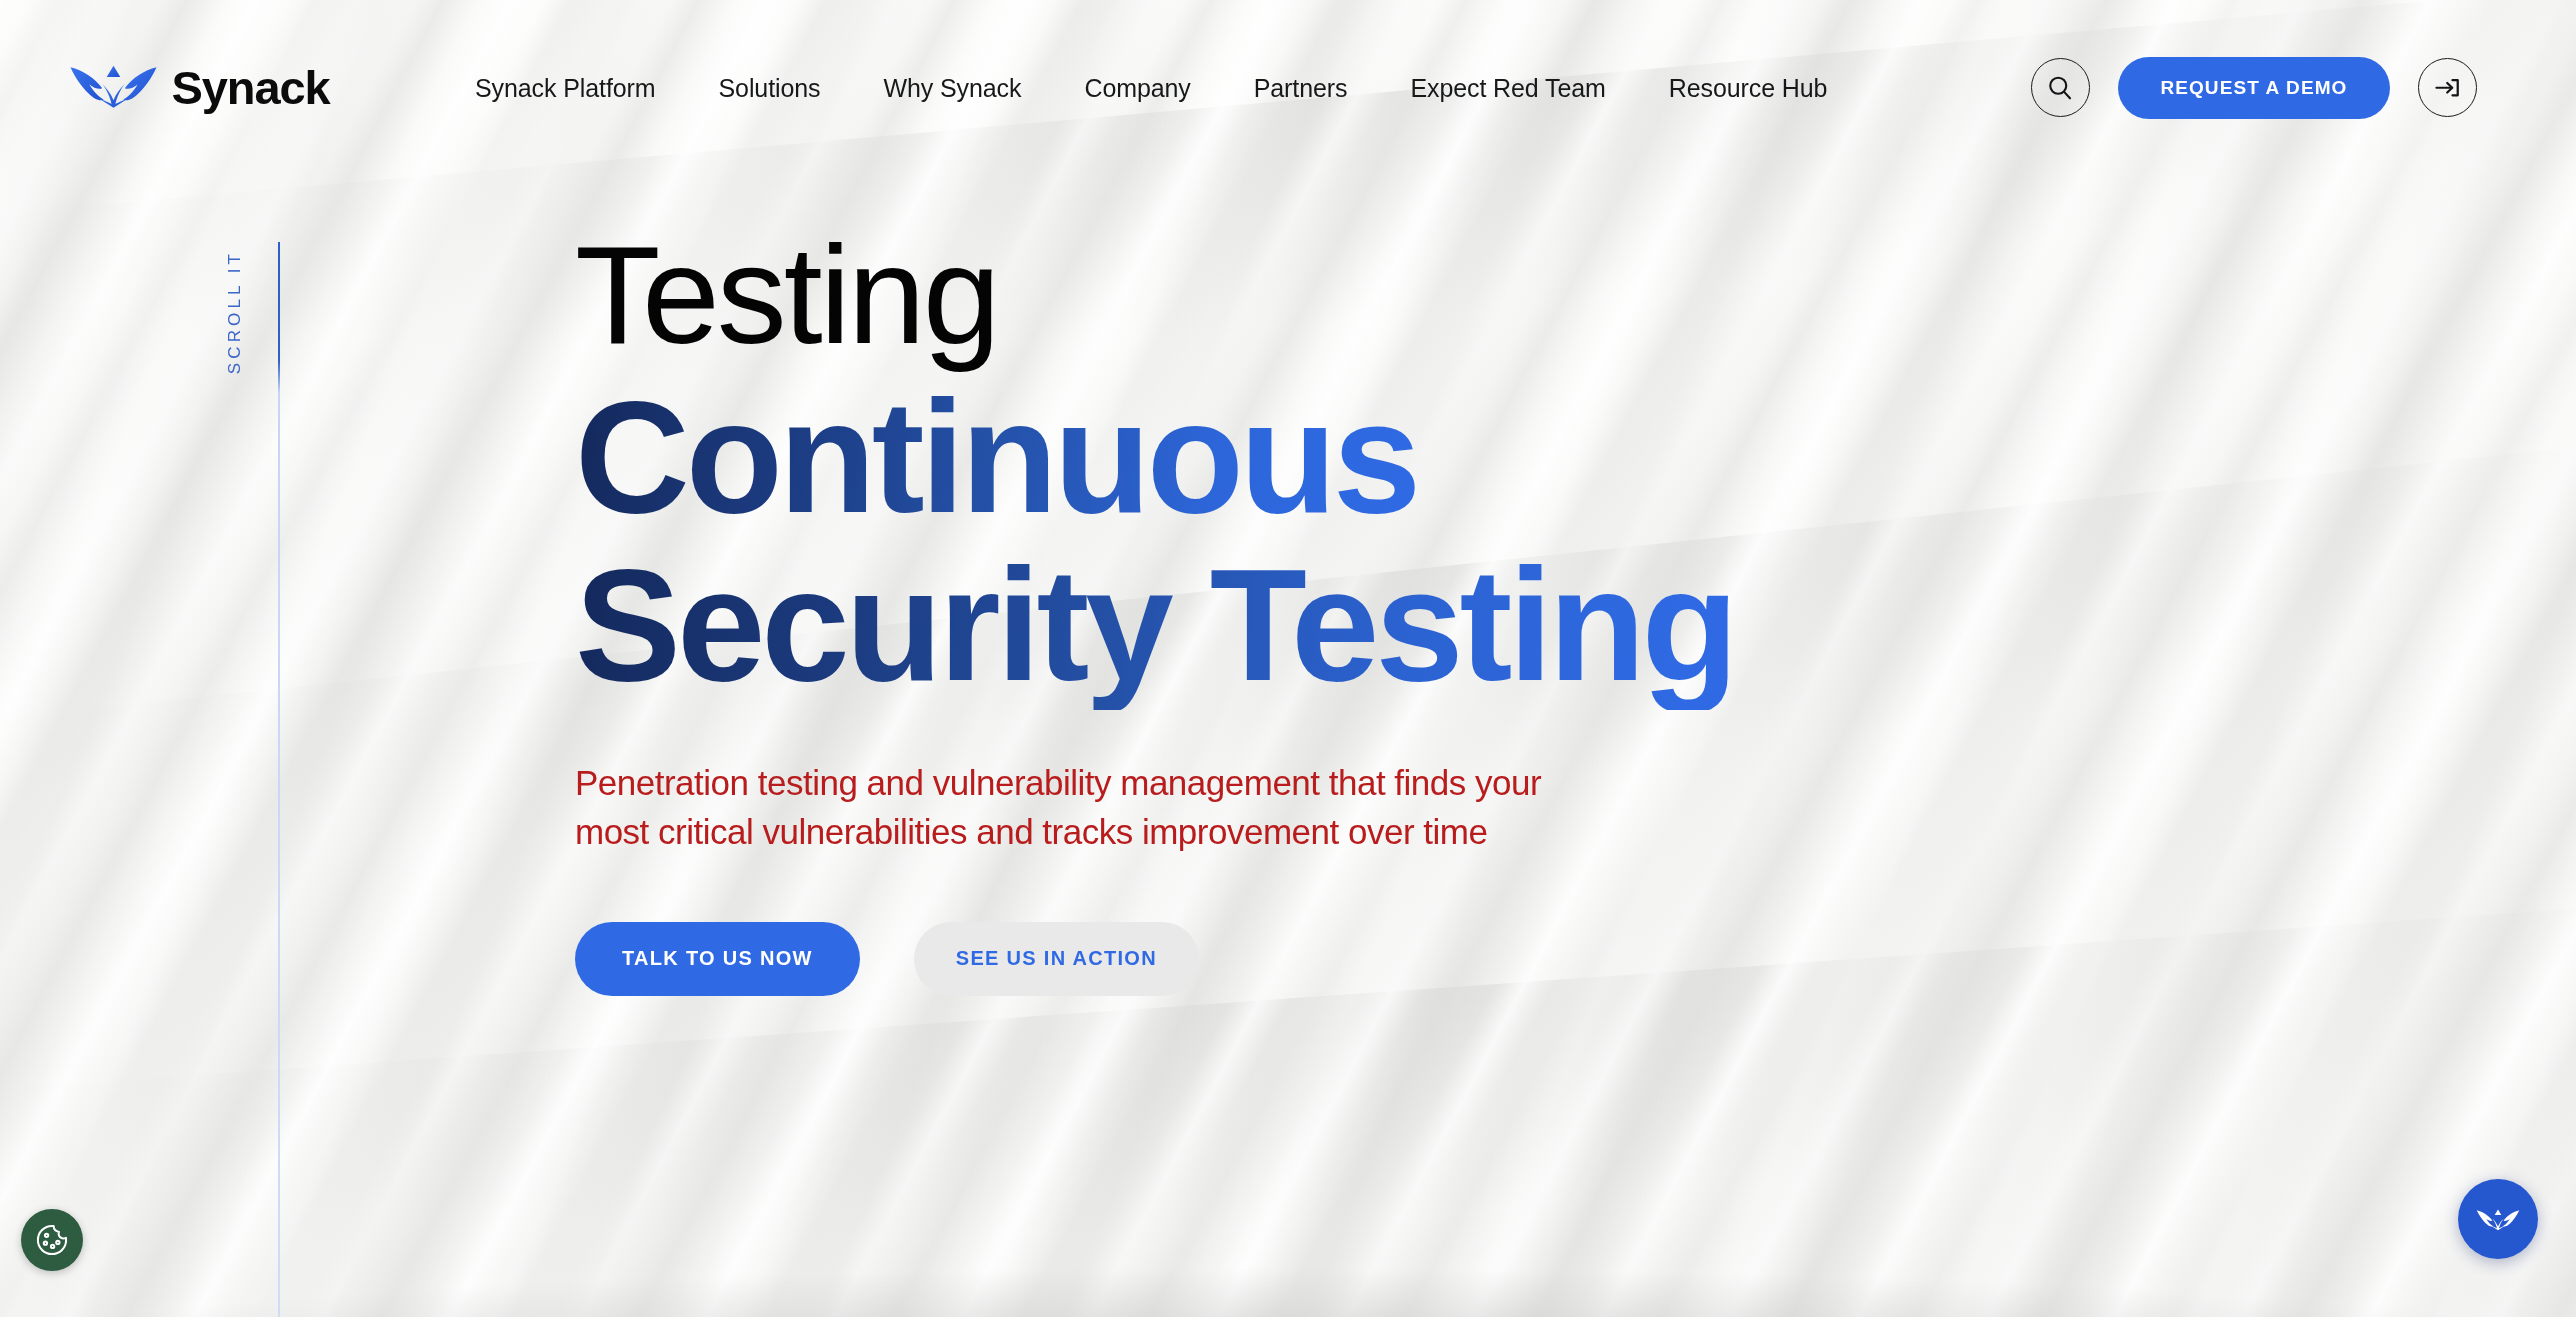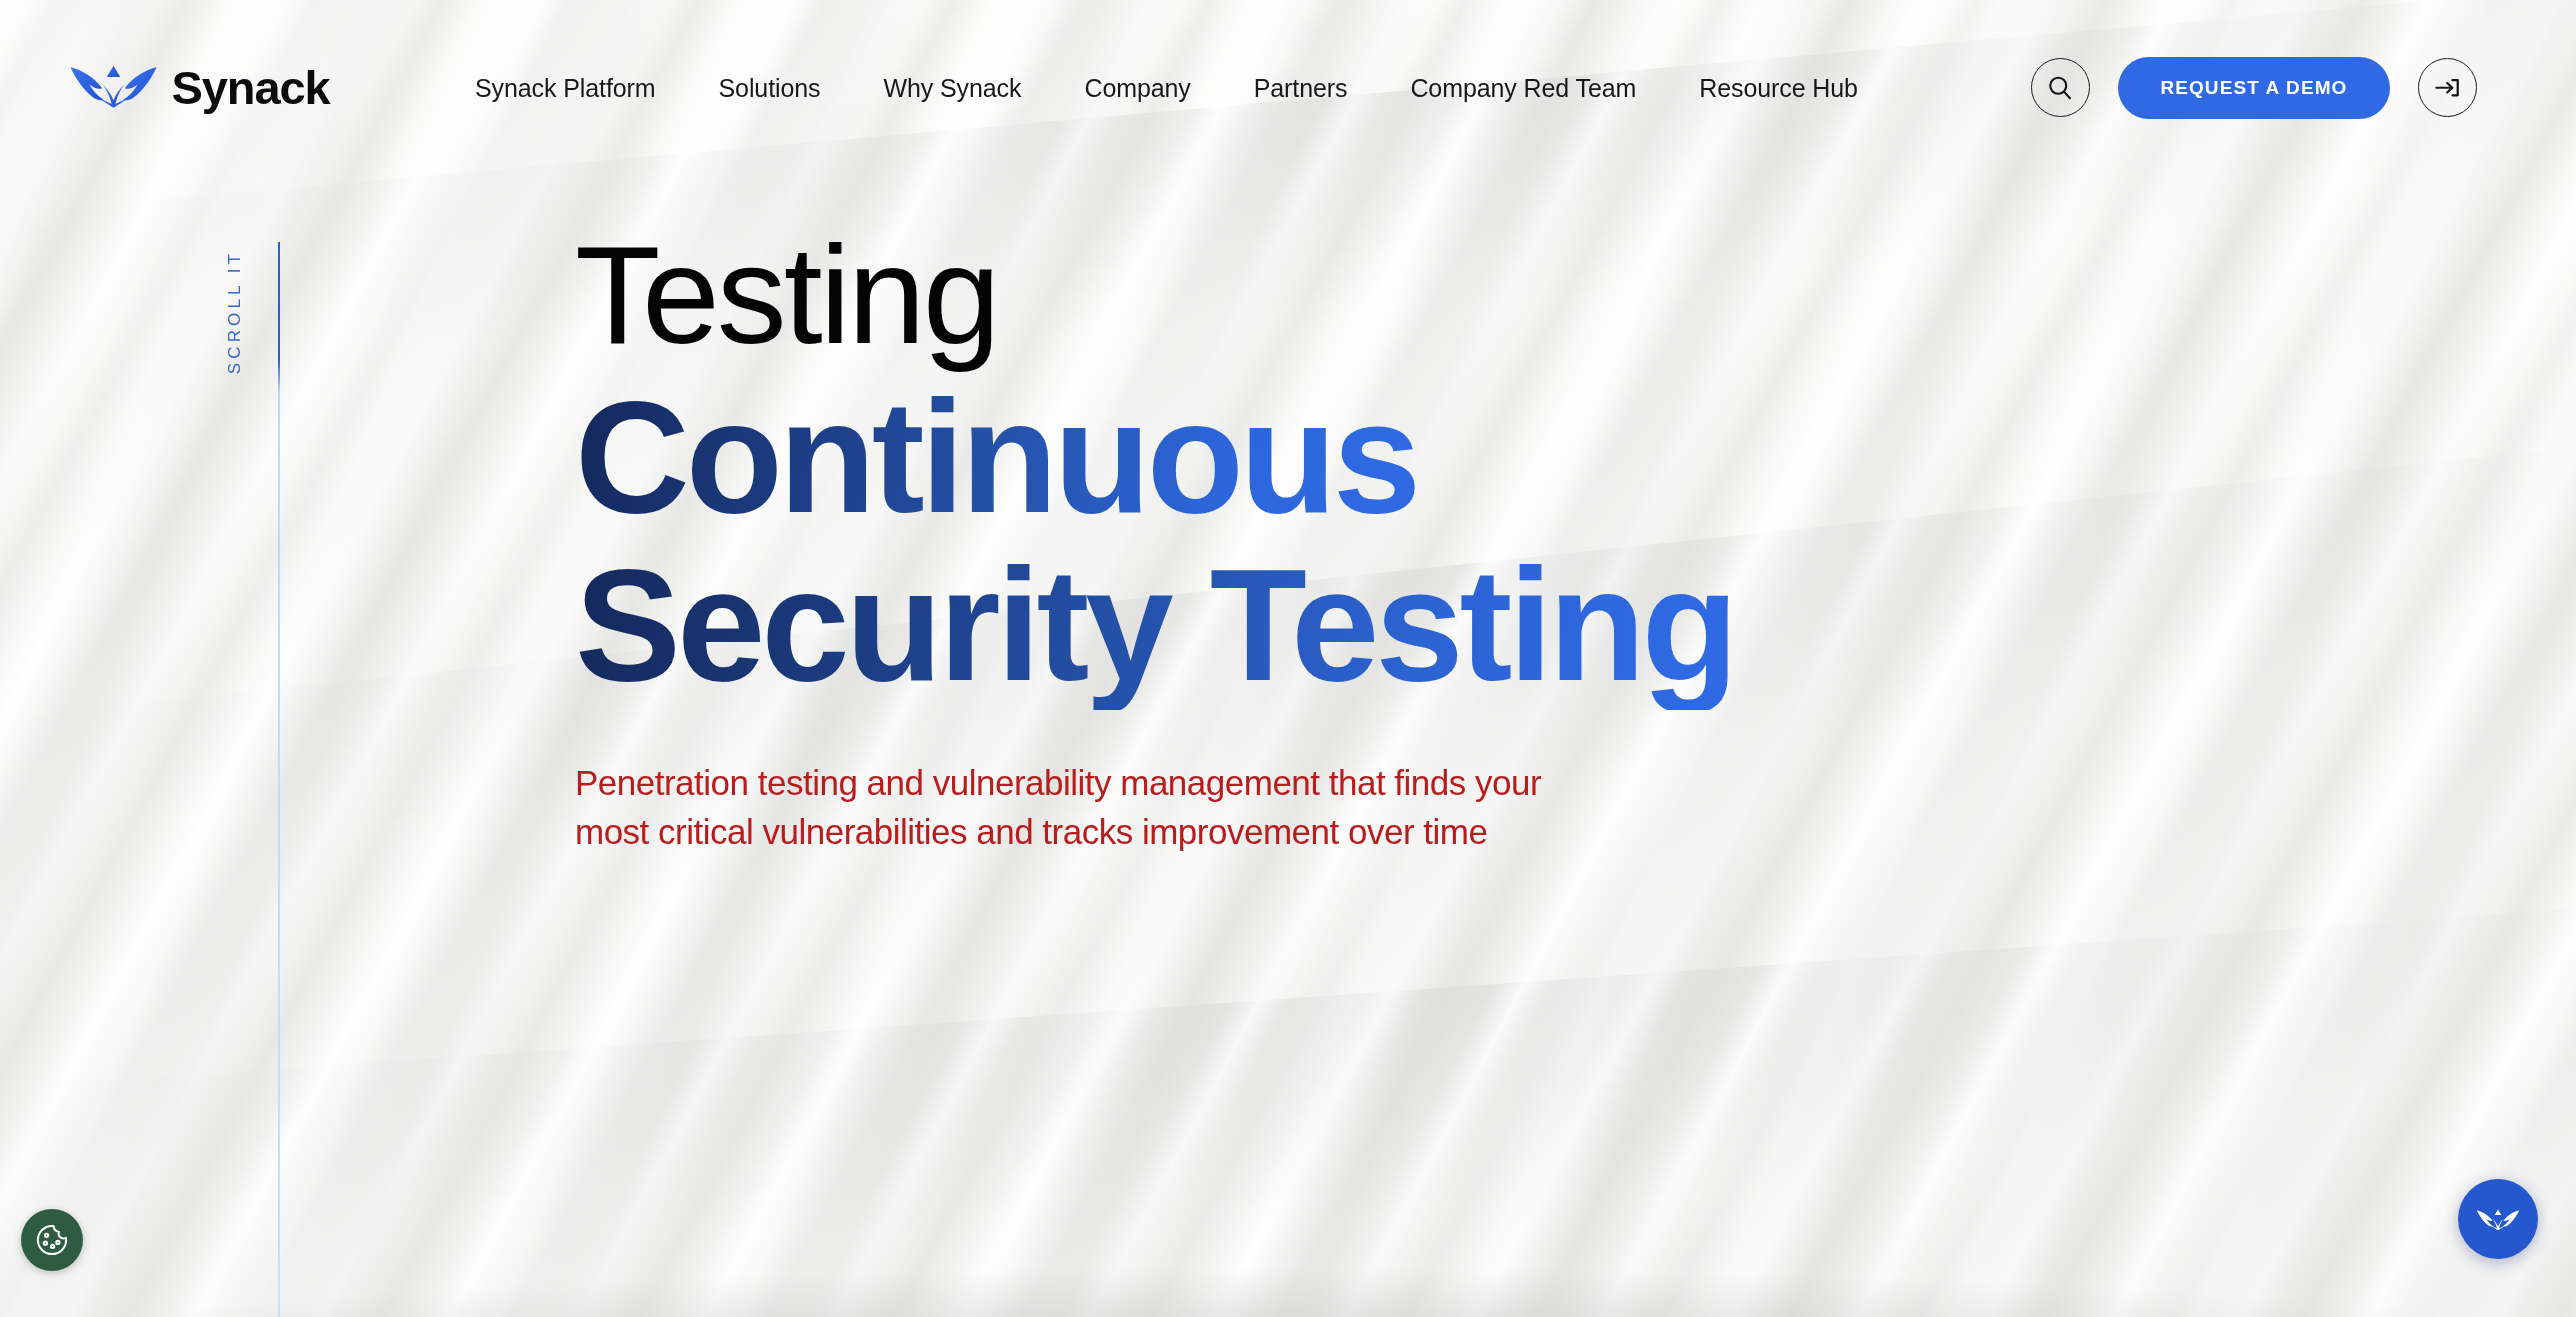--- a/index.html
+++ b/index.html
@@ -324,21 +324,21 @@
       </span>
       <span class="logo-word">Synack</span>
     </a>
 
     <nav class="nav">
       <span class="nav-item">Synack Platform</span>
       <span class="nav-item">Solutions</span>
       <span class="nav-item">Why Synack</span>
       <span class="nav-item">Company</span>
       <span class="nav-item">Partners</span>
-      <span class="nav-item">Company Red Team</span>
+      <span class="nav-item">Expect Red Team</span>
       <span class="nav-item">Resource Hub</span>
     </nav>
 
     <div class="header-right">
       <div class="icon-circle">
         <svg width="30" height="30" viewBox="0 0 24 24" fill="none" stroke="#131416" stroke-width="1.7" stroke-linecap="round">
           <circle cx="10.6" cy="10.2" r="6.4"></circle>
           <line x1="15.3" y1="15.1" x2="20" y2="20.2"></line>
         </svg>
       </div>
@@ -363,20 +363,24 @@
   <section class="hero">
     <h1 class="hero-line-1">Testing</h1>
     <h1 class="hero-line-2">Continuous</h1>
     <h1 class="hero-line-3">Security Testing</h1>
 
     <p class="hero-sub">
       <span>Penetration testing and vulnerability management that finds your</span><br>
       <span>most critical vulnerabilities and tracks improvement over time</span>
     </p>
 
+    <div class="hero-ctas">
+      <button class="btn-primary">TALK TO US NOW</button>
+      <button class="btn-secondary">SEE US IN ACTION</button>
+    </div>
   </section>
 
   <div class="cookie-widget">
     <svg width="36" height="36" viewBox="0 0 24 24" fill="none" stroke="#ffffff" stroke-width="1.35" stroke-linecap="round" stroke-linejoin="round">
       <path d="M12 2.6c-5.2 0-9.4 4.2-9.4 9.4s4.2 9.4 9.4 9.4 9.4-4.2 9.4-9.4c0-.5-.05-1-.13-1.5-1.5.9-3.6.5-4.5-1.1-.5-.9-.5-1.9-.1-2.8-2-.3-3.5-1.9-3.6-3.9-.35-.05-.7-.1-1.07-.1z"></path>
       <circle cx="8.4" cy="8.9" r="1.1"></circle>
       <circle cx="7.6" cy="14.1" r="1.1"></circle>
       <circle cx="12.4" cy="16.3" r="1.1"></circle>
       <circle cx="15.9" cy="13.6" r="1.1"></circle>
     </svg>

